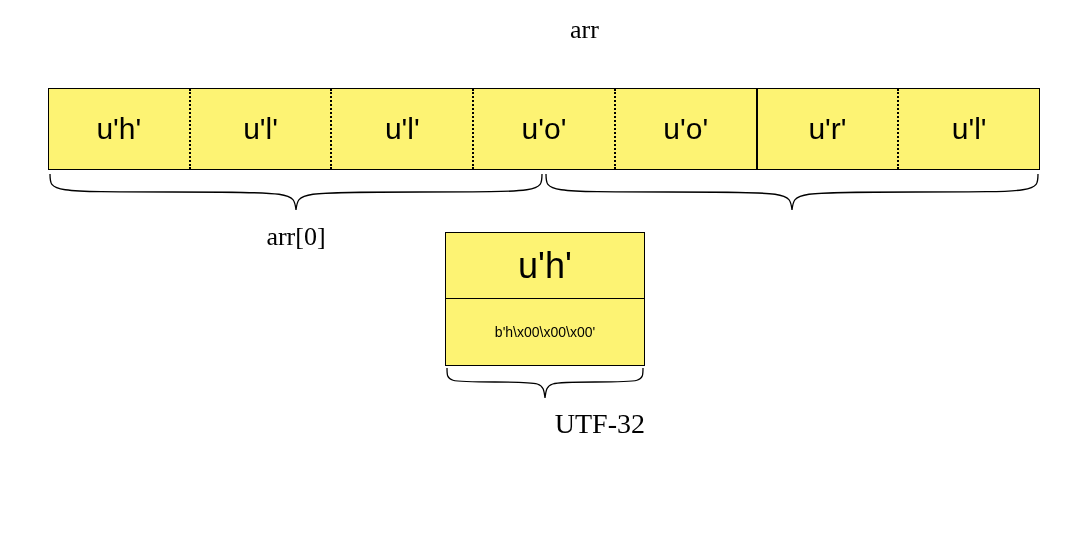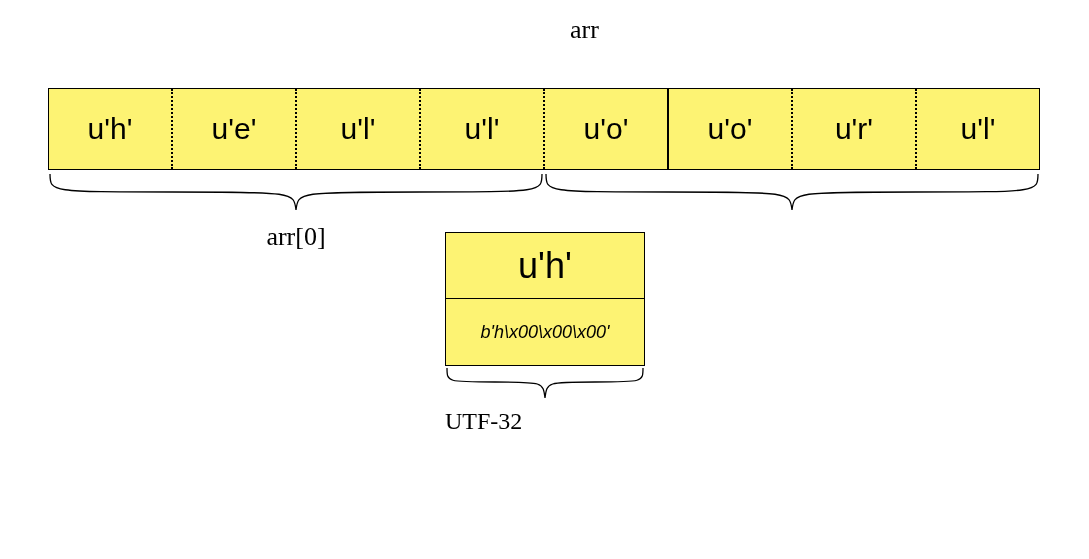--- a/index.html
+++ b/index.html
@@ -76,42 +76,40 @@
     align-items: center;
     justify-content: center;
     font-size: 36px;
     border-bottom: 1px solid #000;
   }
   .detail-bot {
     height: 66px;
     display: flex;
     align-items: center;
     justify-content: center;
-    font-size: 18px;
-    font-style: italic;
+    font-size: 14px;
   }
   .enc-label {
     position: absolute;
     width: 200px;
-    text-align: left;
+    text-align: right;
     font-family: "Times New Roman", Times, serif;
-    font-size: 24px;
+    font-size: 28px;
     line-height: 1.15;
   }
 </style>
 </head>
 <body>
 
 <div class="canvas">
 
   <div class="title">arr</div>
 
   <div class="array">
     <div class="cell">u'h'</div>
-    <div class="cell">u'e'</div>
     <div class="cell">u'l'</div>
     <div class="cell">u'l'</div>
     <div class="cell">u'o'</div>
     <div class="cell">u'o'</div>
     <div class="cell">u'r'</div>
     <div class="cell">u'l'</div>
   </div>
 
   <div class="brace" style="left:48px; top:172px;">
     <svg width="496" height="40" viewBox="0 0 496 40">

